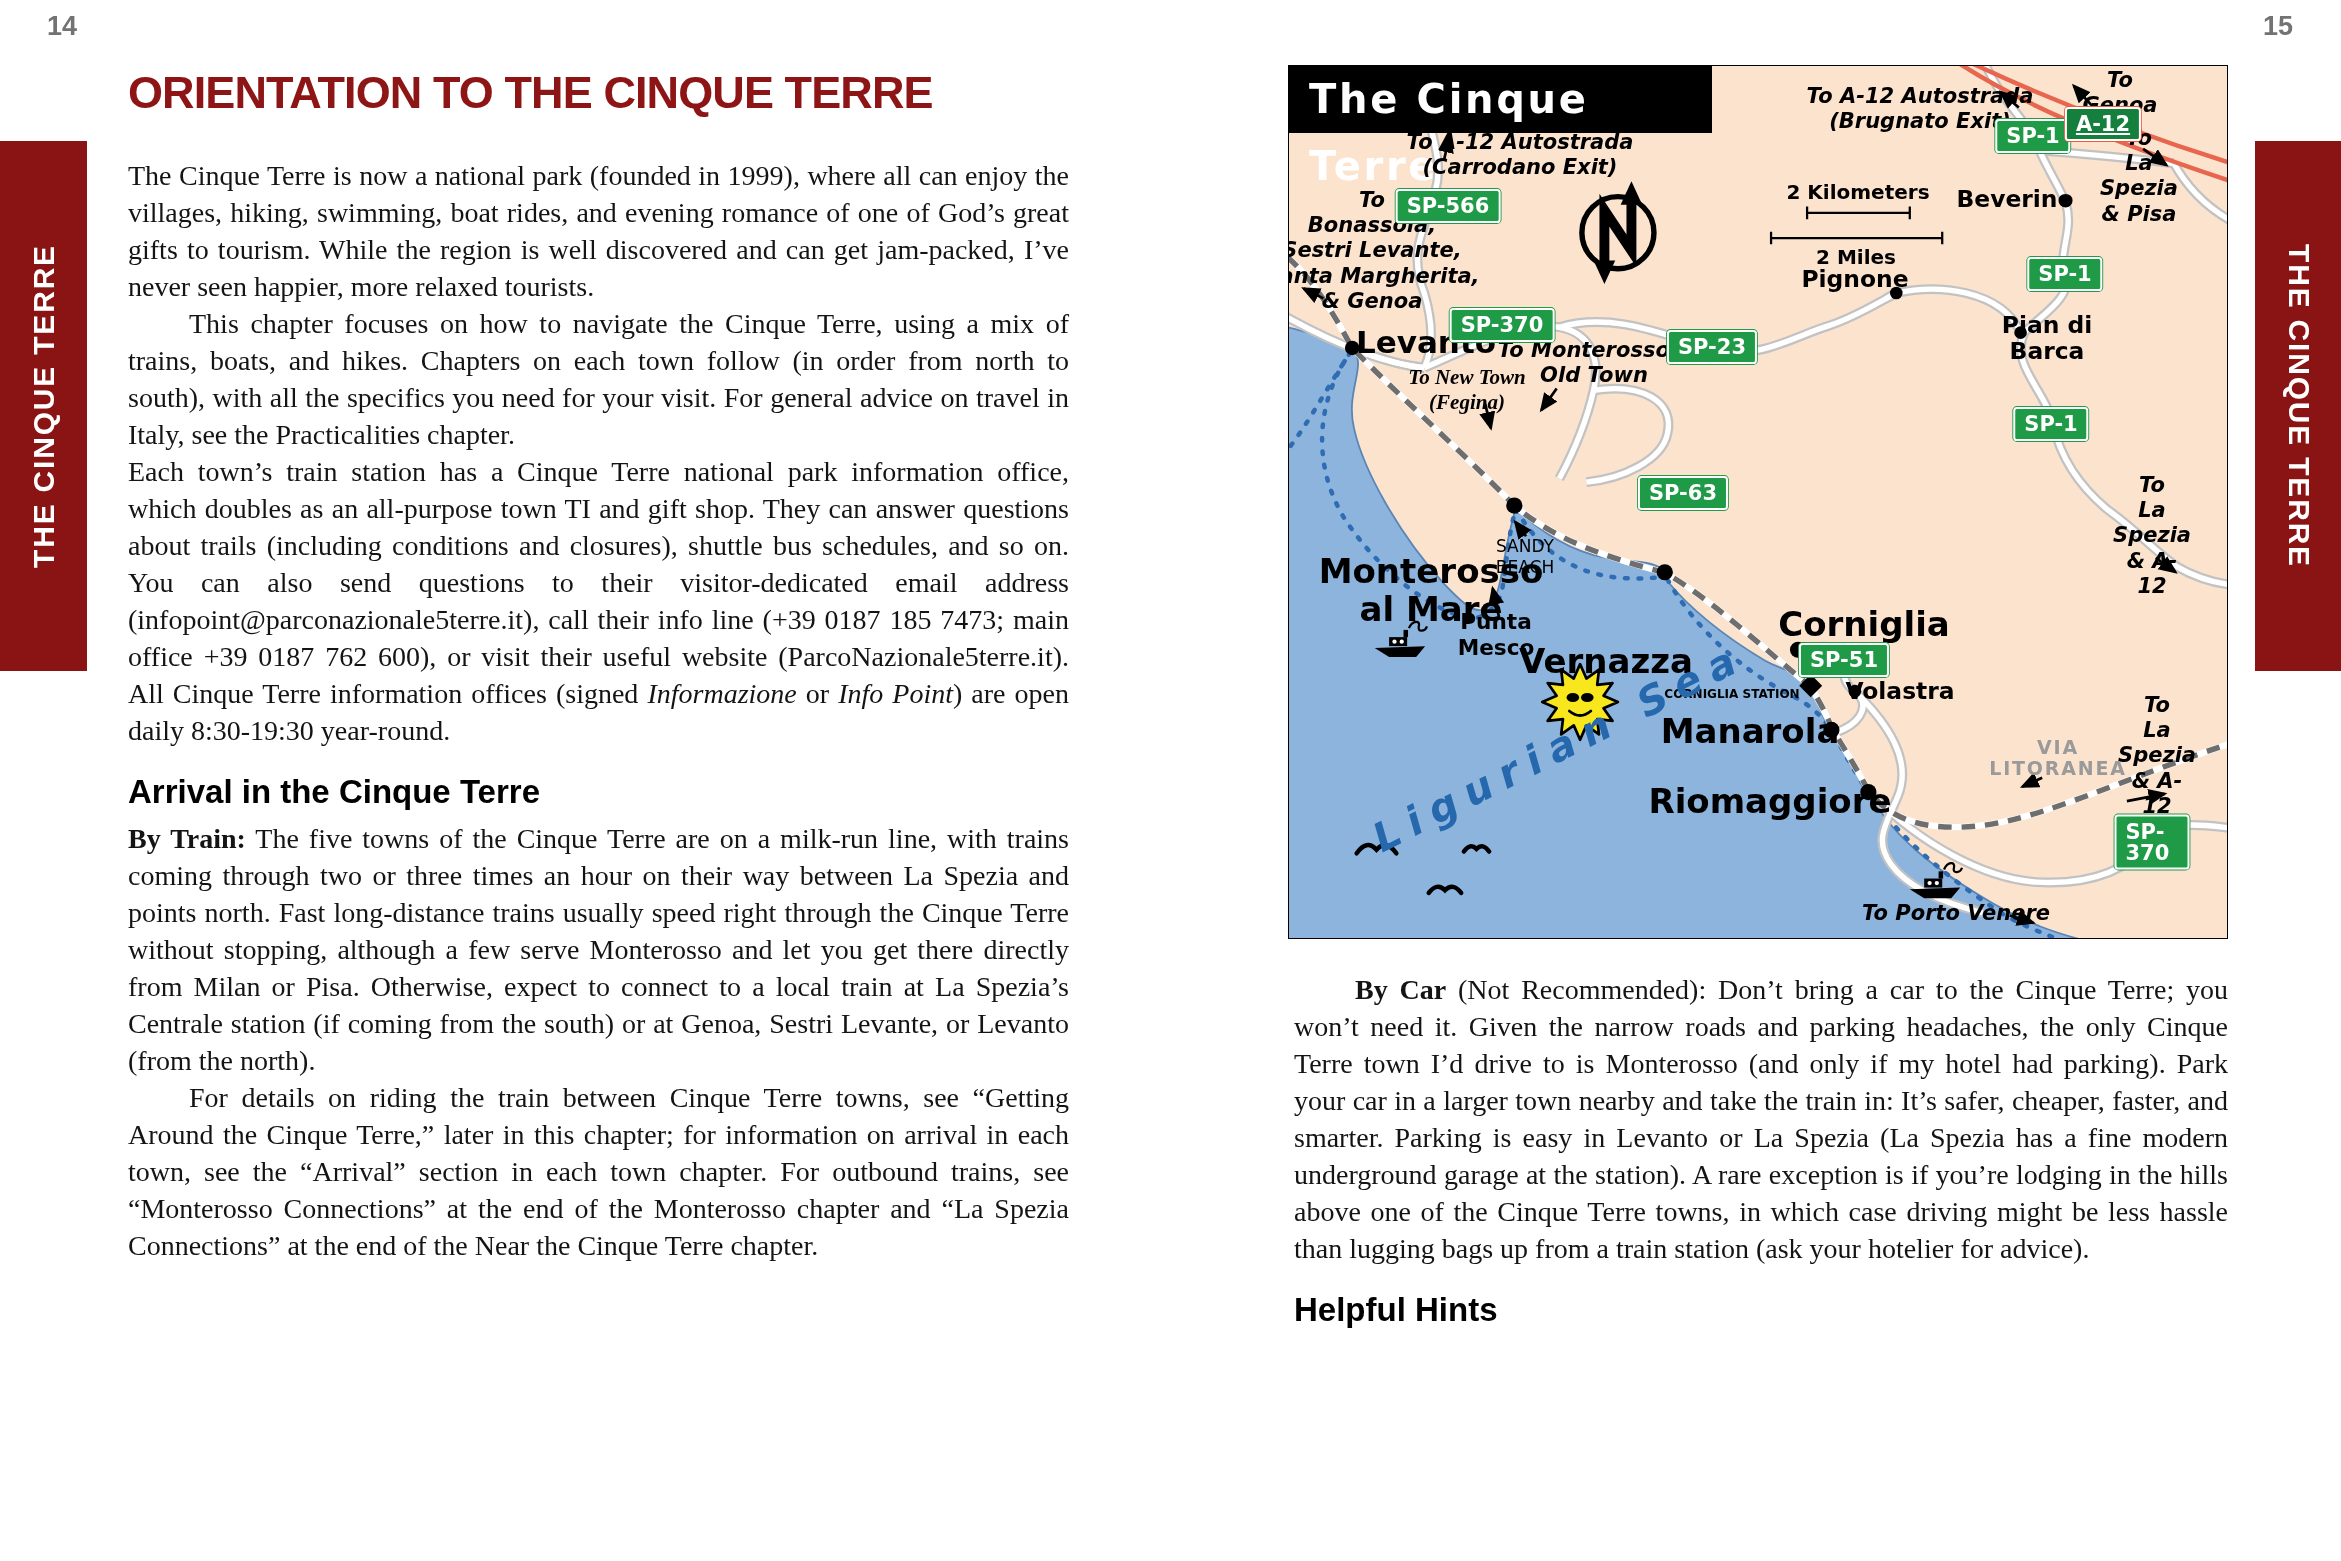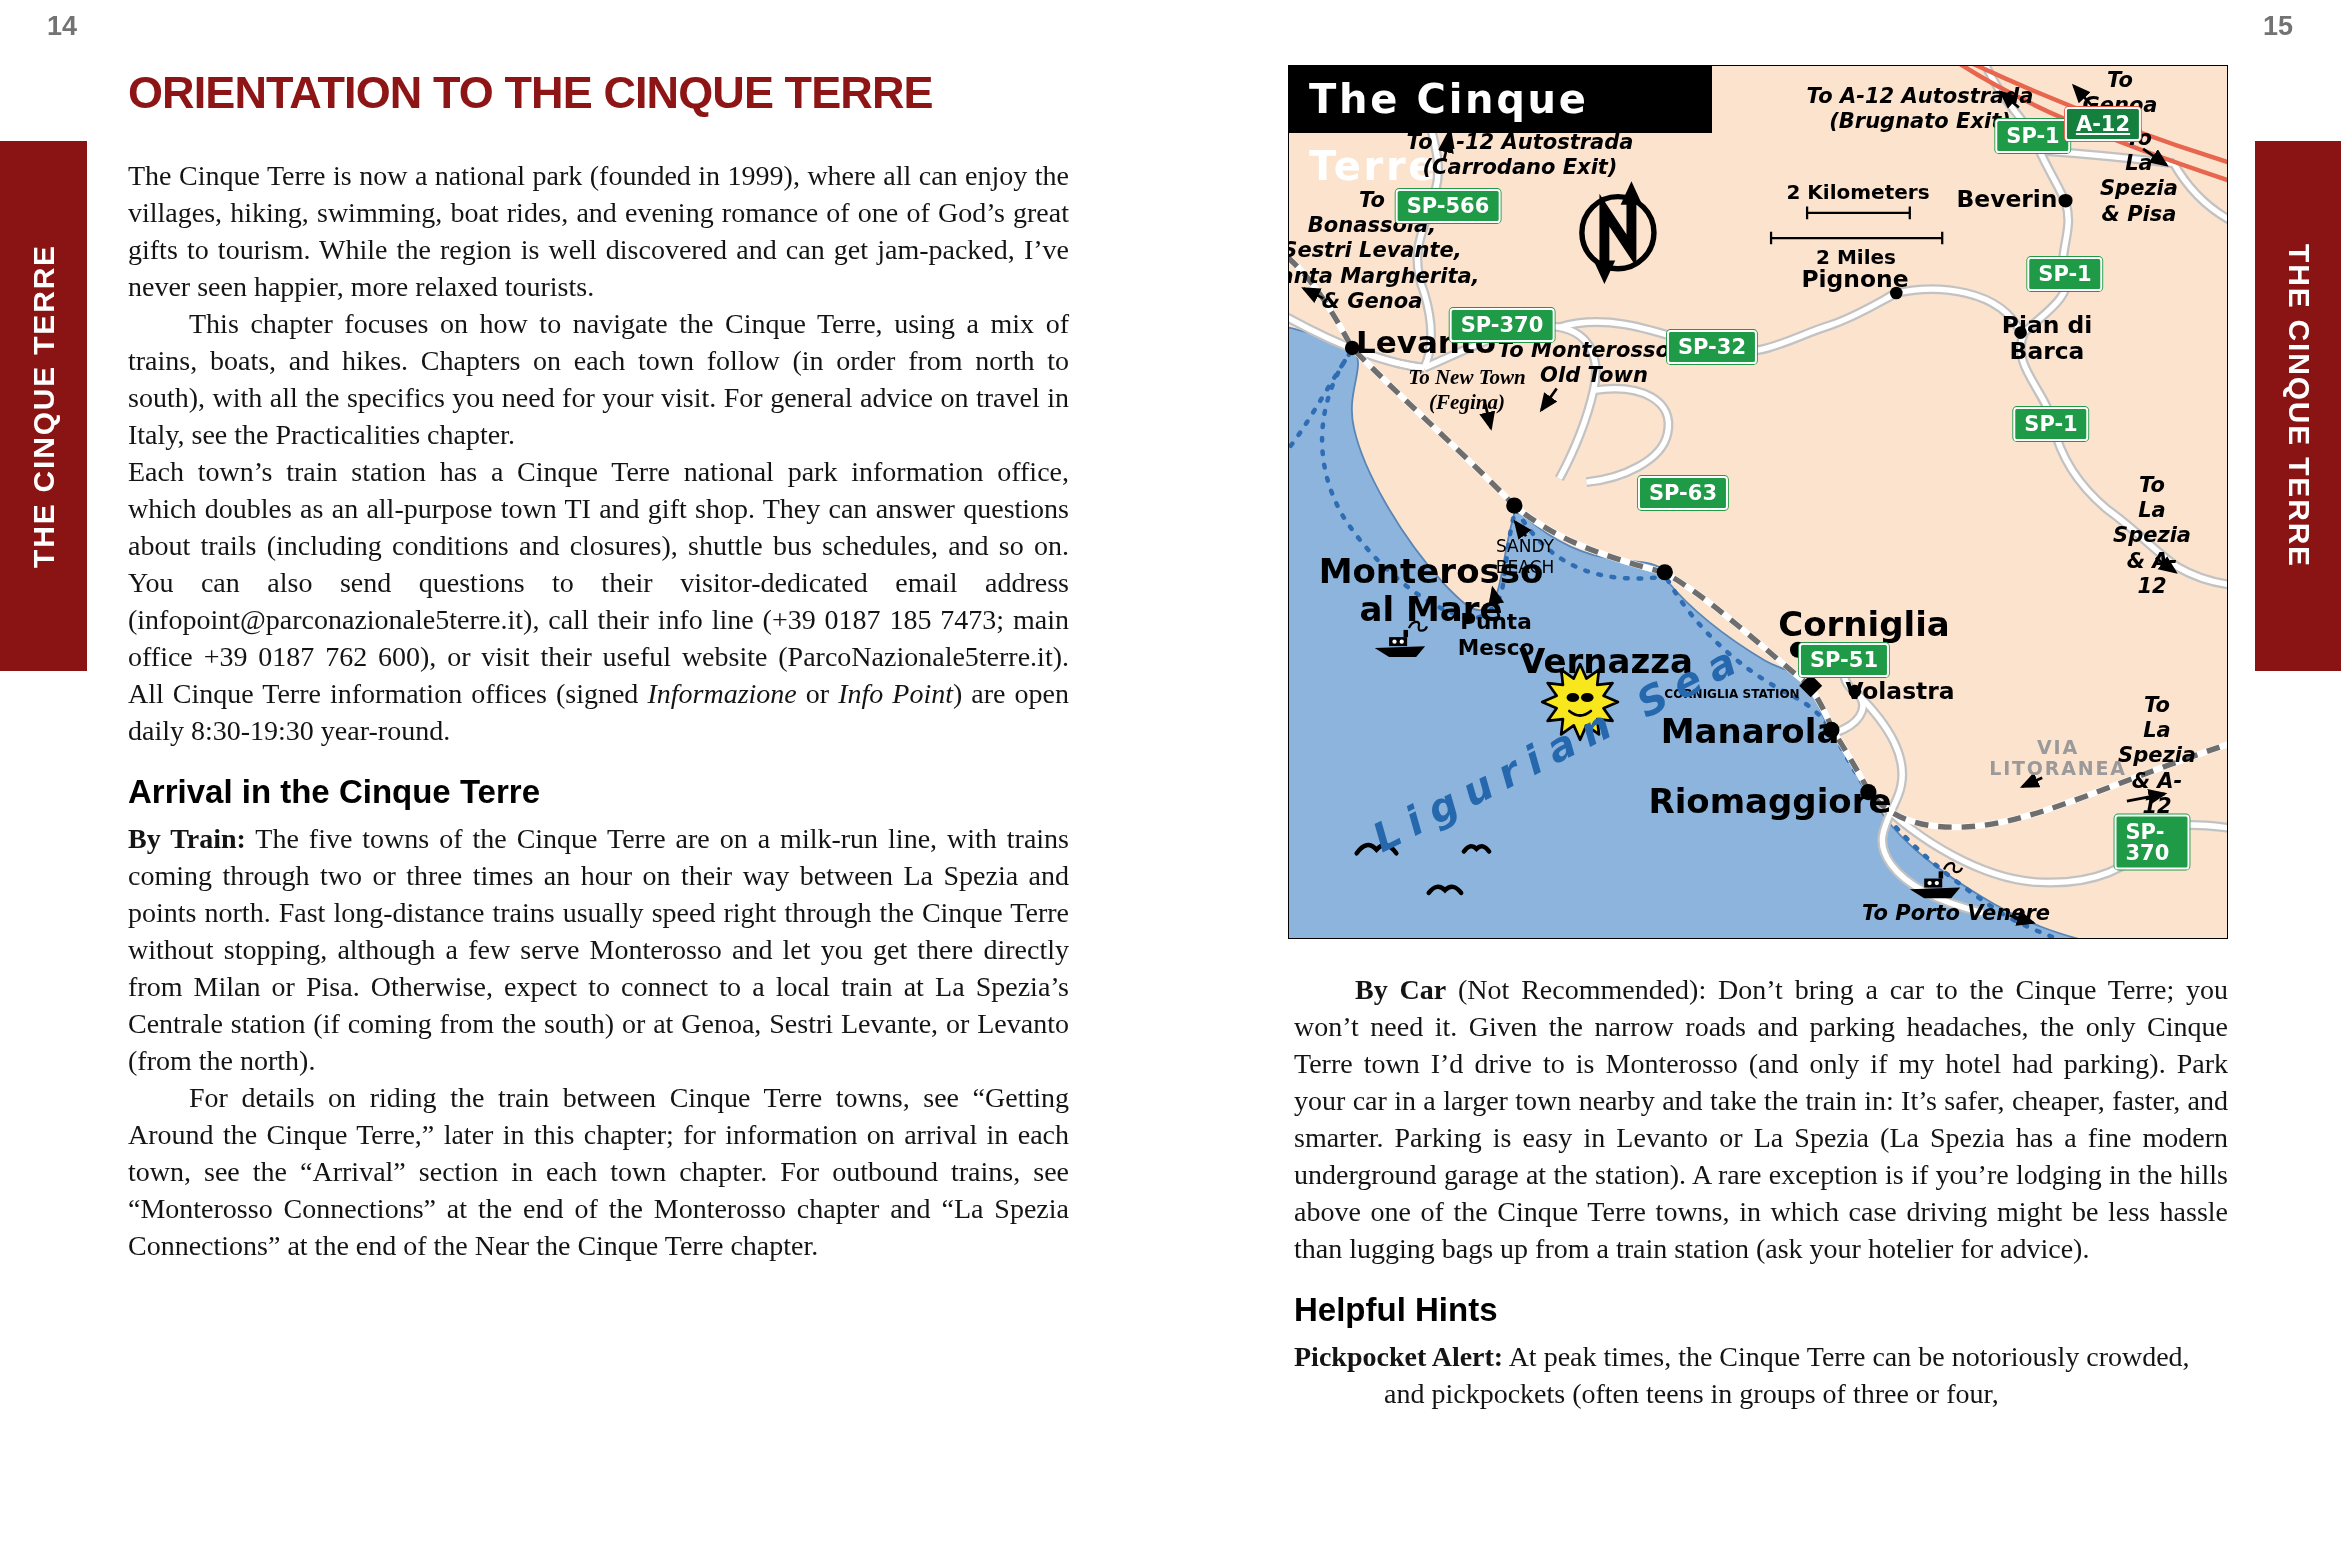--- a/index.html
+++ b/index.html
@@ -233,29 +233,28 @@
 Mesco</div>
     <div class="ml poi" style="left:443px;top:628px;font-size:12px;">CORNIGLIA STATION</div>
     <div class="ml via" style="left:769px;top:692px;">VIA
 LITORANEA</div>
 
     <div class="badge" style="left:159px;top:140px;">SP-566</div>
     <div class="badge" style="left:744px;top:70px;">SP-1</div>
     <div class="badge red" style="left:814px;top:58px;">A-12</div>
     <div class="badge" style="left:776px;top:208px;">SP-1</div>
     <div class="badge" style="left:213px;top:259px;">SP-370</div>
-    <div class="badge" style="left:423px;top:281px;">SP-32</div>
+    <div class="badge" style="left:423px;top:281px;">SP-23</div>
     <div class="badge" style="left:762px;top:358px;">SP-1</div>
     <div class="badge" style="left:394px;top:427px;">SP-63</div>
     <div class="badge" style="left:555px;top:594px;">SP-51</div>
     <div class="badge" style="left:863px;top:776px;">SP-370</div>
 
     <div class="sea-label" style="left:270px;top:681px;">Ligurian Sea</div>
   </div>
 
   <div class="col col-right">
     <p class="indent"><span class="lead">By Car</span><span> (Not Recommended): Don’t bring a car to the Cinque Terre; you won’t need it. Given the narrow roads and parking headaches, the only Cinque Terre town I’d drive to is Monterosso (and only if my hotel had parking). Park your car in a larger town nearby and take the train in: It’s safer, cheaper, faster, and smarter. Parking is easy in Levanto or La Spezia (La Spezia has a fine modern underground garage at the station). A rare exception is if you’re lodging in the hills above one of the Cinque Terre towns, in which case driving might be less hassle than lugging bags up from a train station (ask your hotelier for advice).</span></p>
     <h2>Helpful Hints</h2>
-    <p class="hang"><span class="lead">Pickpocket Alert:</span><span> At peak times, the Cinque Terre can be notoriously crowded, and pickpockets (often teens in groups of three or four,</span></p>
   </div>
 
 </div>
 
 
 </body></html>

